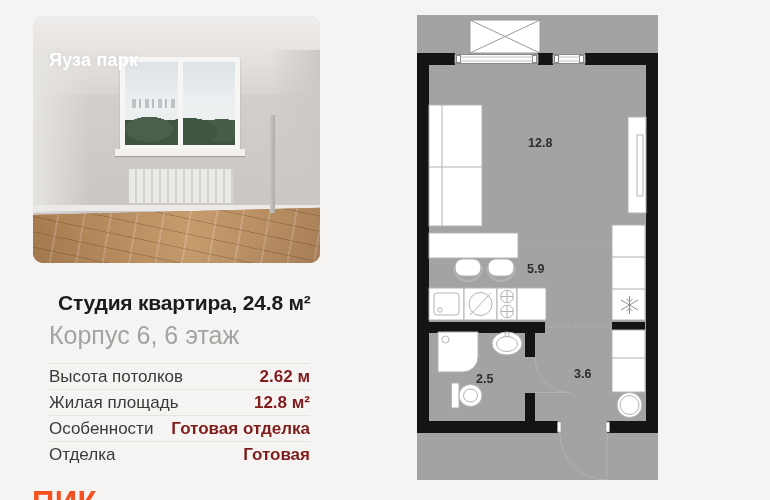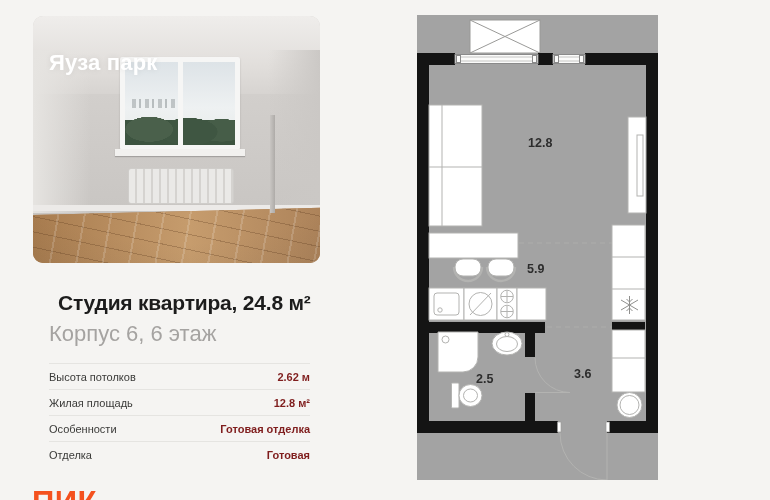--- a/index.html
+++ b/index.html
@@ -29,26 +29,26 @@
     background:repeating-linear-gradient(90deg,#eae9e7 0 6px,#d5d3d0 6px 8px);}
   .ph-pipe{left:237px;top:99px;width:5px;height:98px;background:linear-gradient(90deg,#c9c6c3,#aeaba8);}
   .ph-baseboard{left:0;right:0;bottom:52px;height:6px;background:#eceae8;}
   .ph-floor{left:0;right:0;bottom:0;height:60px;clip-path:polygon(0 20%,100% 8%,100% 100%,0 100%);
     background-color:#b28557;
     background-image:
       repeating-linear-gradient(100deg,rgba(255,255,255,.16) 0 2px,rgba(0,0,0,0) 2px 26px),
       repeating-linear-gradient(12deg,rgba(88,54,26,.28) 0 1px,rgba(0,0,0,0) 1px 15px),
       linear-gradient(90deg,#a87c4f,#c69c6d 55%,#ad835a);}
   .ph-vignette{left:0;right:0;top:0;bottom:0;background:radial-gradient(130% 95% at 50% 35%,rgba(0,0,0,0) 60%,rgba(55,50,45,.14));}
-  .ph-title{left:16px;top:34px;color:#fff;font-size:22px;font-weight:700;letter-spacing:.2px;text-shadow:0 0 6px rgba(0,0,0,.08);}
+  .ph-title{left:16px;top:34px;color:#fff;font-size:18px;font-weight:700;letter-spacing:.2px;text-shadow:0 0 6px rgba(0,0,0,.08);}
   
   .title{position:absolute;left:58px;top:291px;font-size:21px;font-weight:700;color:#1c1c1c;letter-spacing:-.2px;}
-  .subtitle{position:absolute;left:49px;top:321px;font-size:22px;color:#a5a3a1;}
+  .subtitle{position:absolute;left:49px;top:321px;font-size:25px;color:#a5a3a1;}
   .details{position:absolute;left:49px;top:363px;width:261px;}
-  .row{display:flex;justify-content:space-between;align-items:center;height:25px;border-top:1px solid #e5e4e1;font-size:11px;}
+  .row{display:flex;justify-content:space-between;align-items:center;height:25px;border-top:1px solid #e5e4e1;font-size:17px;}
   .row .lbl{color:#3a3a38;}
   .row .val{color:#7f1d1d;font-weight:bold;}
   
   .logo{position:absolute;left:32px;top:485px;font-size:31px;font-weight:900;color:#F4511E;letter-spacing:.5px;}
   
   .plan-card{position:absolute;left:417px;top:15px;width:241px;height:465px;background:#a3a3a3;}
   .plan-card svg{display:block;}
   .plan-label{font-family:"Liberation Sans",sans-serif;font-size:12.5px;font-weight:600;fill:#2d2d2d;}
 </style>
 </head>

